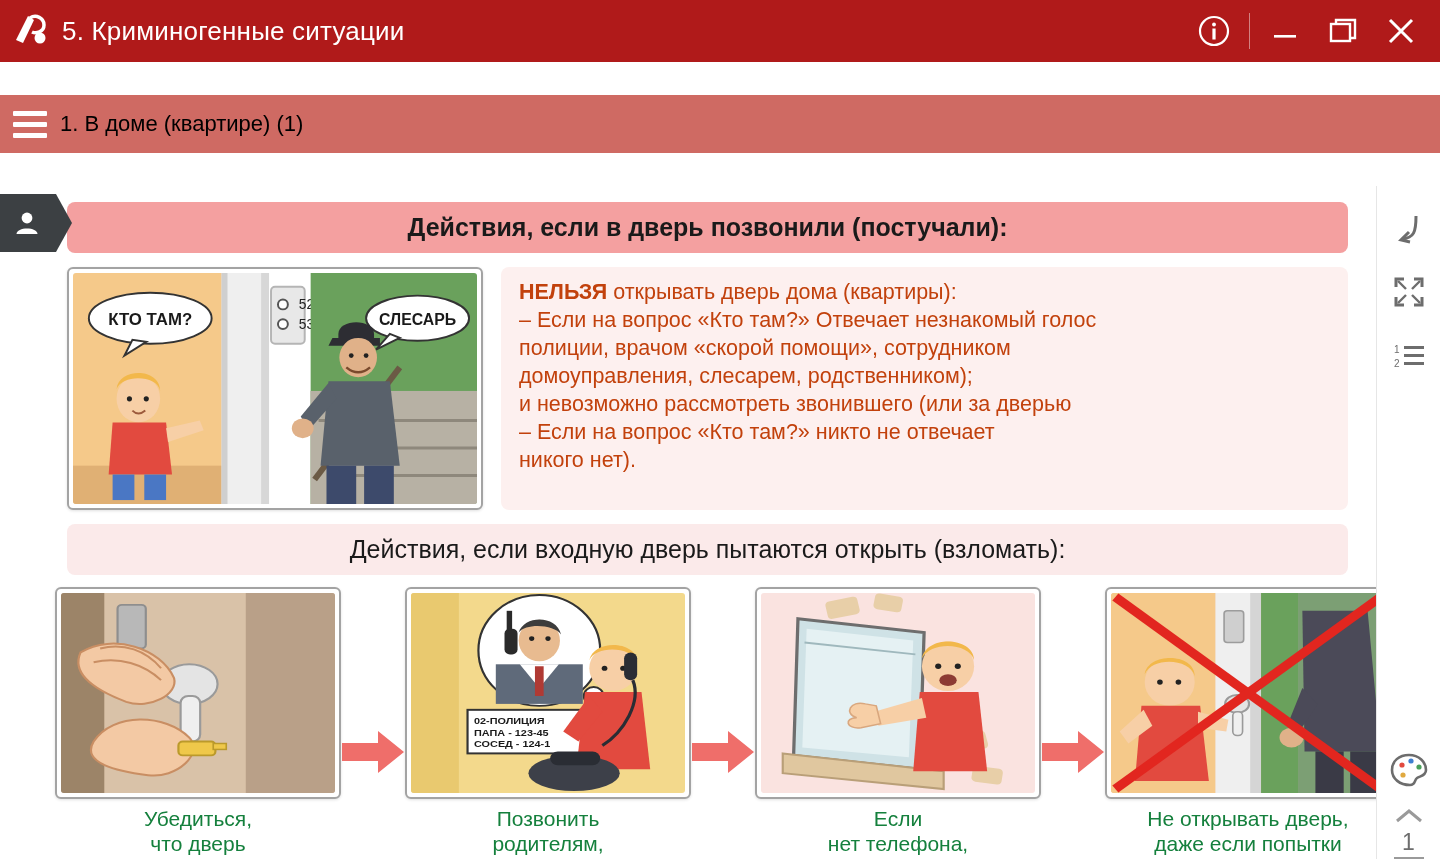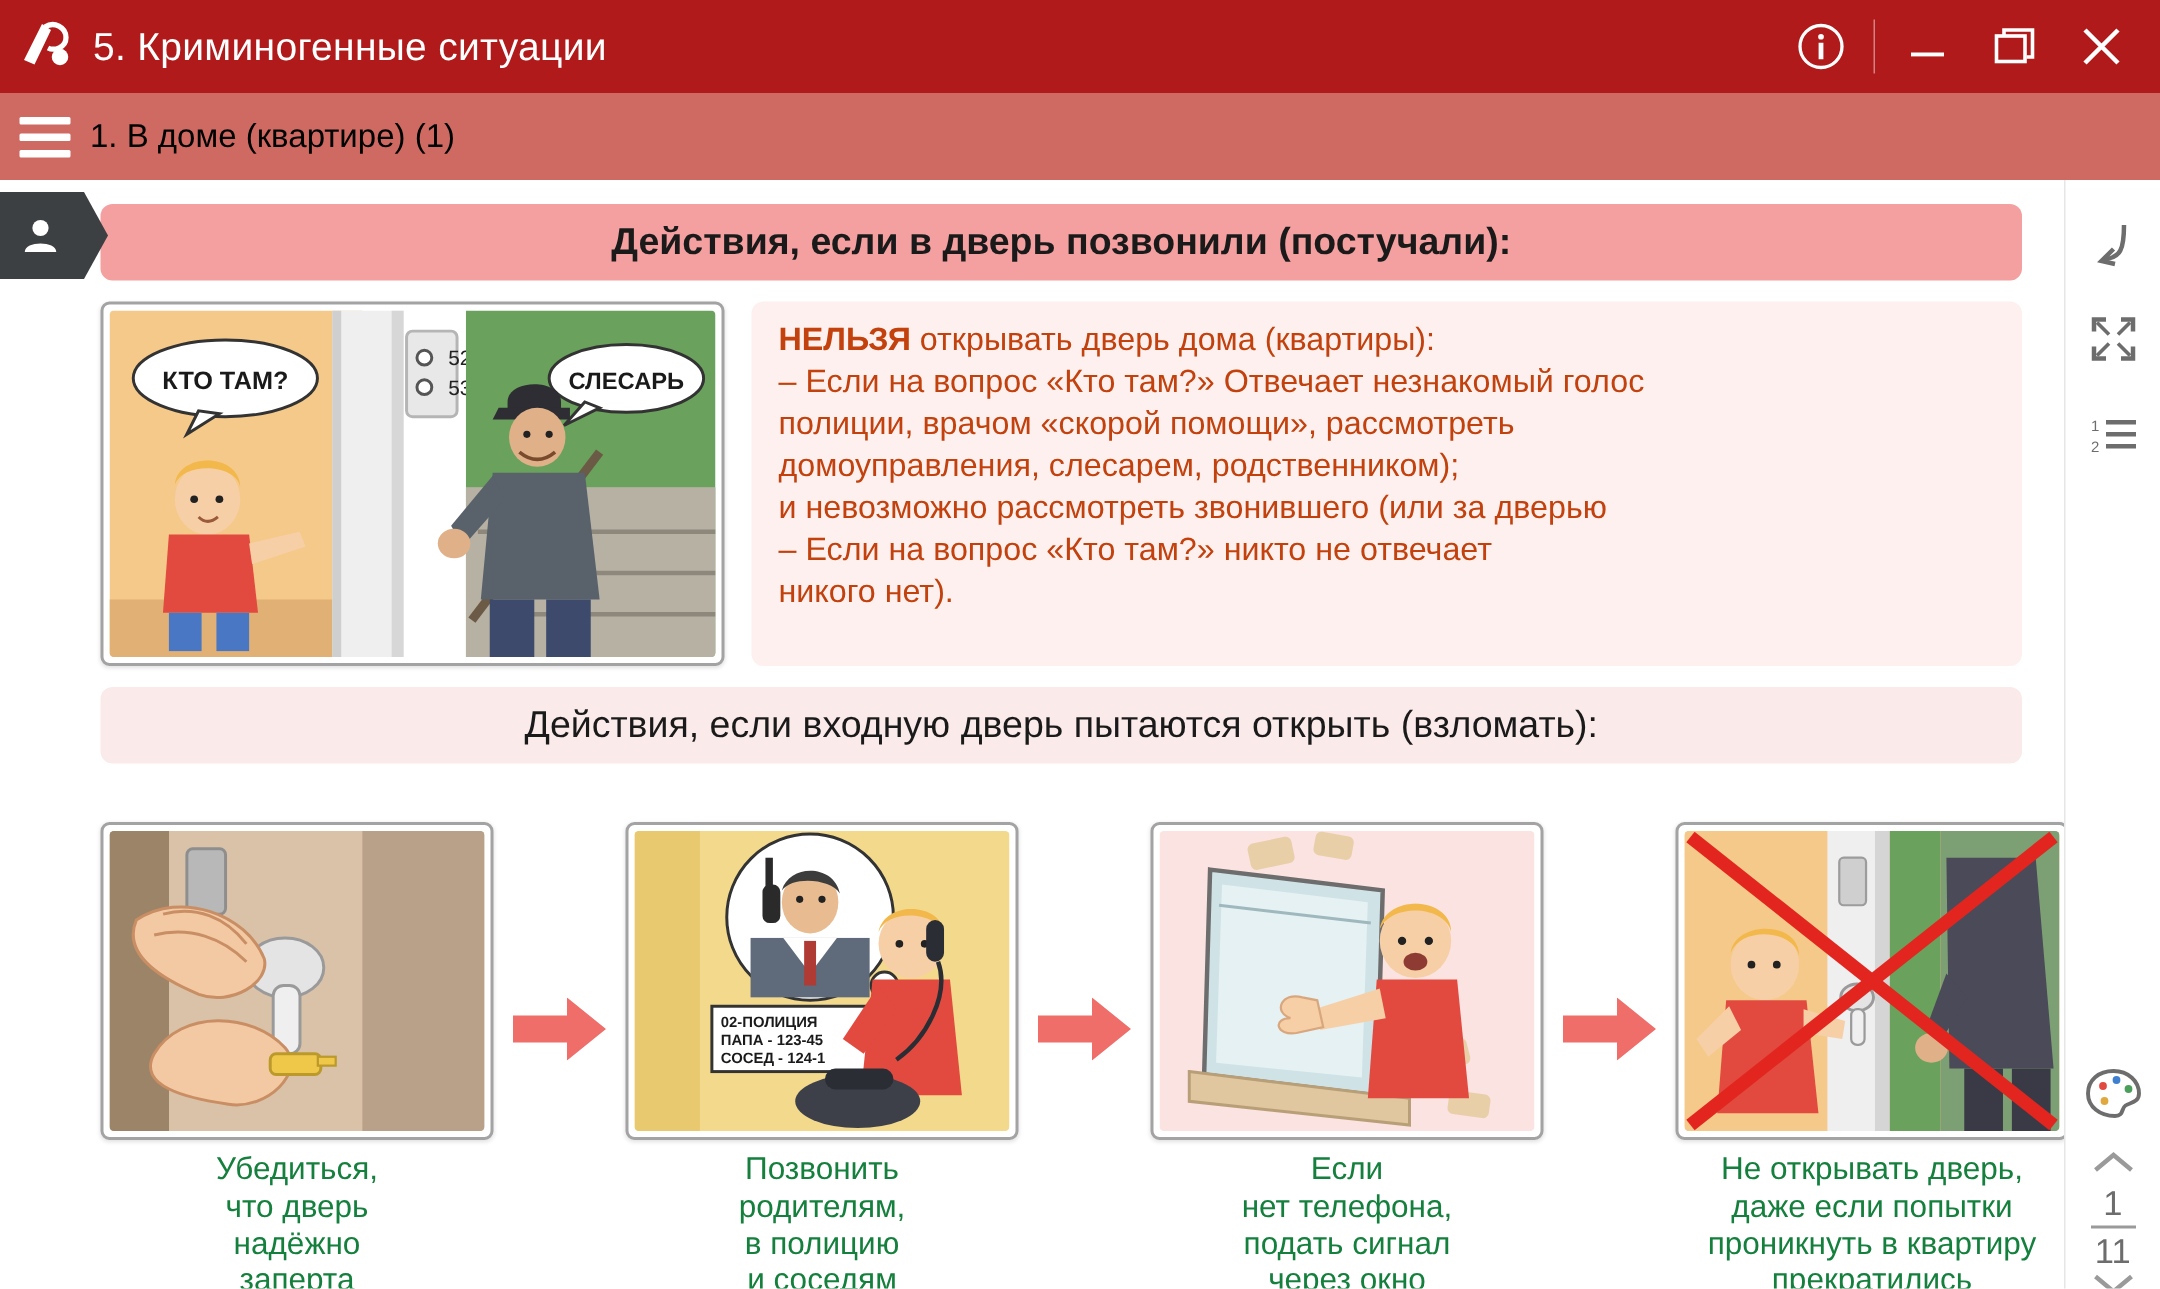--- a/index.html
+++ b/index.html
@@ -7,20 +7,21 @@
     width: 1440px; height: 859px;
     font-family: "Liberation Sans", sans-serif;
     background: #ffffff;
     overflow: hidden;
   }
   .app {
     position: relative;
     width: 1440px; height: 859px;
     display: flex; flex-direction: column;
     background: #ffffff;
+    gap: 33px;
   }
 
   
   .titlebar {
     height: 62px;
     background: #b01a1a;
     display: flex; align-items: center;
     flex: 0 0 62px;
     color: #fff;
   }
@@ -156,21 +157,21 @@
     gap: 12px;
     align-items: flex-start;
   }
   .step {
     width: 262px;
     flex: 0 0 262px;
     display: flex;
     flex-direction: column;
     align-items: center;
   }
-  .step .pic-frame { width: 262px; height: 212px; margin-top: 27px; }
+  .step .pic-frame { width: 286px; height: 212px; }
   .step-caption {
     margin-top: 8px;
     text-align: center;
     font-size: 21px;
     line-height: 1.18;
     color: #15803d;
   }
   .arrow {
     flex: 0 0 64px;
     height: 212px;
@@ -334,21 +335,21 @@
             <rect x="256" y="196" width="30" height="39" fill="#3d4a6b"></rect>
             <rect x="294" y="196" width="30" height="39" fill="#3d4a6b"></rect>
           </svg>
         </div>
 
         <div class="textbox">
           <div>
             <b>НЕЛЬЗЯ</b><span> открывать дверь дома (квартиры):</span>
           </div>
           <div>– Если на вопрос «Кто там?» Отвечает незнакомый голос</div>
-          <div>полиции, врачом «скорой помощи», рассмотреть</div>
+          <div>полиции, врачом «скорой помощи», сотрудником</div>
           <div>домоуправления, слесарем, родственником);</div>
           <div>и невозможно рассмотреть звонившего (или за дверью</div>
           <div>– Если на вопрос «Кто там?» никто не отвечает</div>
           <div>никого нет).</div>
         </div>
       </div>
 
       <div class="banner banner-2">Действия, если входную дверь пытаются открыть (взломать):</div>
 
       <div class="row-bottom">

